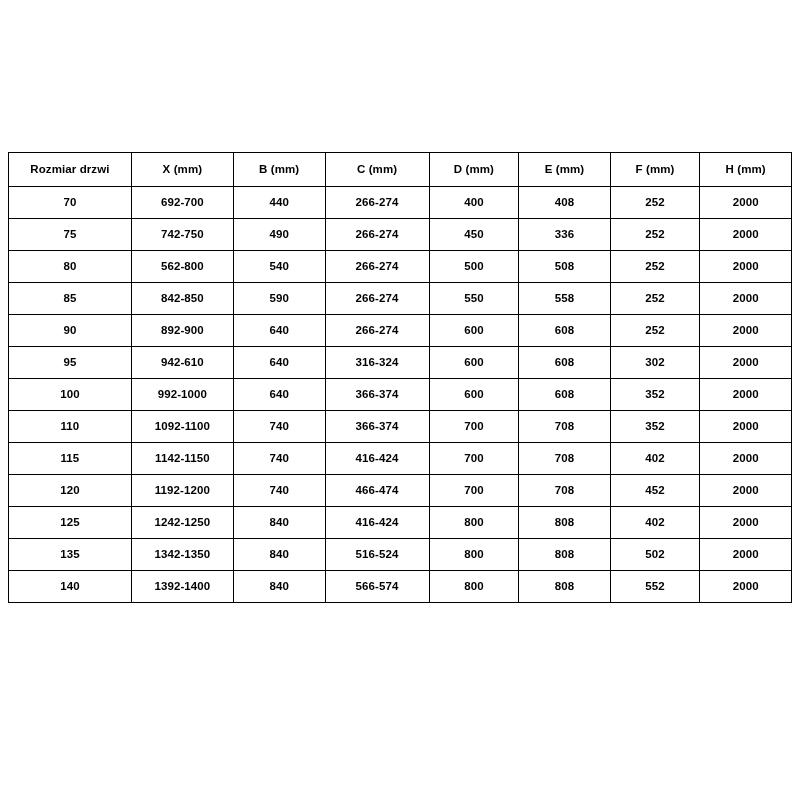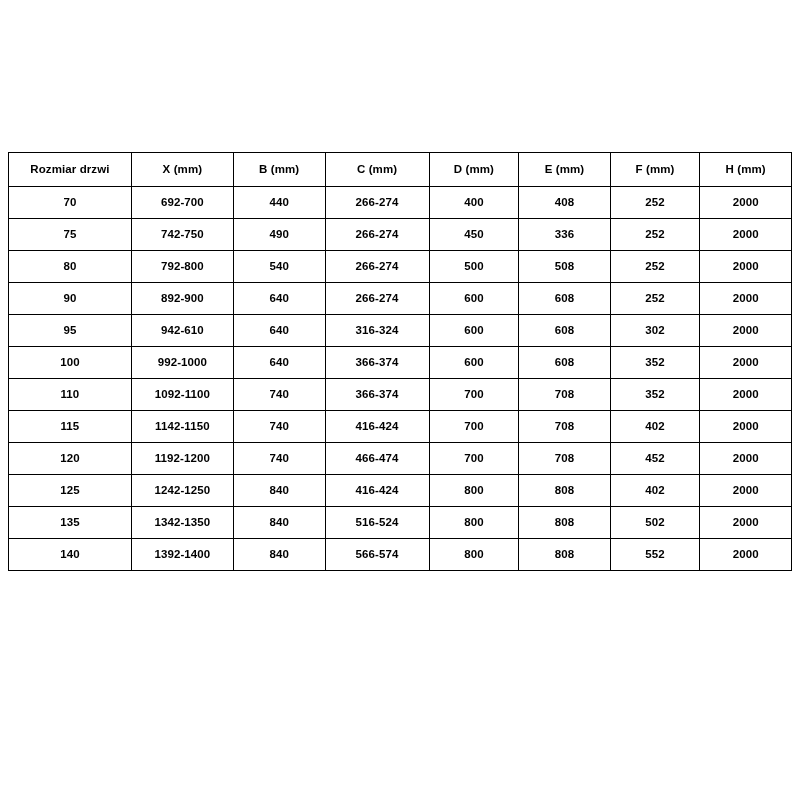--- a/index.html
+++ b/index.html
@@ -93,25 +93,35 @@
         <td>742-750</td>
         <td>490</td>
         <td>266-274</td>
         <td>450</td>
         <td>336</td>
         <td>252</td>
         <td>2000</td>
       </tr>
       <tr>
         <td>80</td>
-        <td>792-800</td>
+        <td>562-800</td>
         <td>540</td>
         <td>266-274</td>
         <td>500</td>
         <td>508</td>
+        <td>252</td>
+        <td>2000</td>
+      </tr>
+      <tr>
+        <td>85</td>
+        <td>842-850</td>
+        <td>590</td>
+        <td>266-274</td>
+        <td>550</td>
+        <td>558</td>
         <td>252</td>
         <td>2000</td>
       </tr>
       <tr>
         <td>90</td>
         <td>892-900</td>
         <td>640</td>
         <td>266-274</td>
         <td>600</td>
         <td>608</td>

